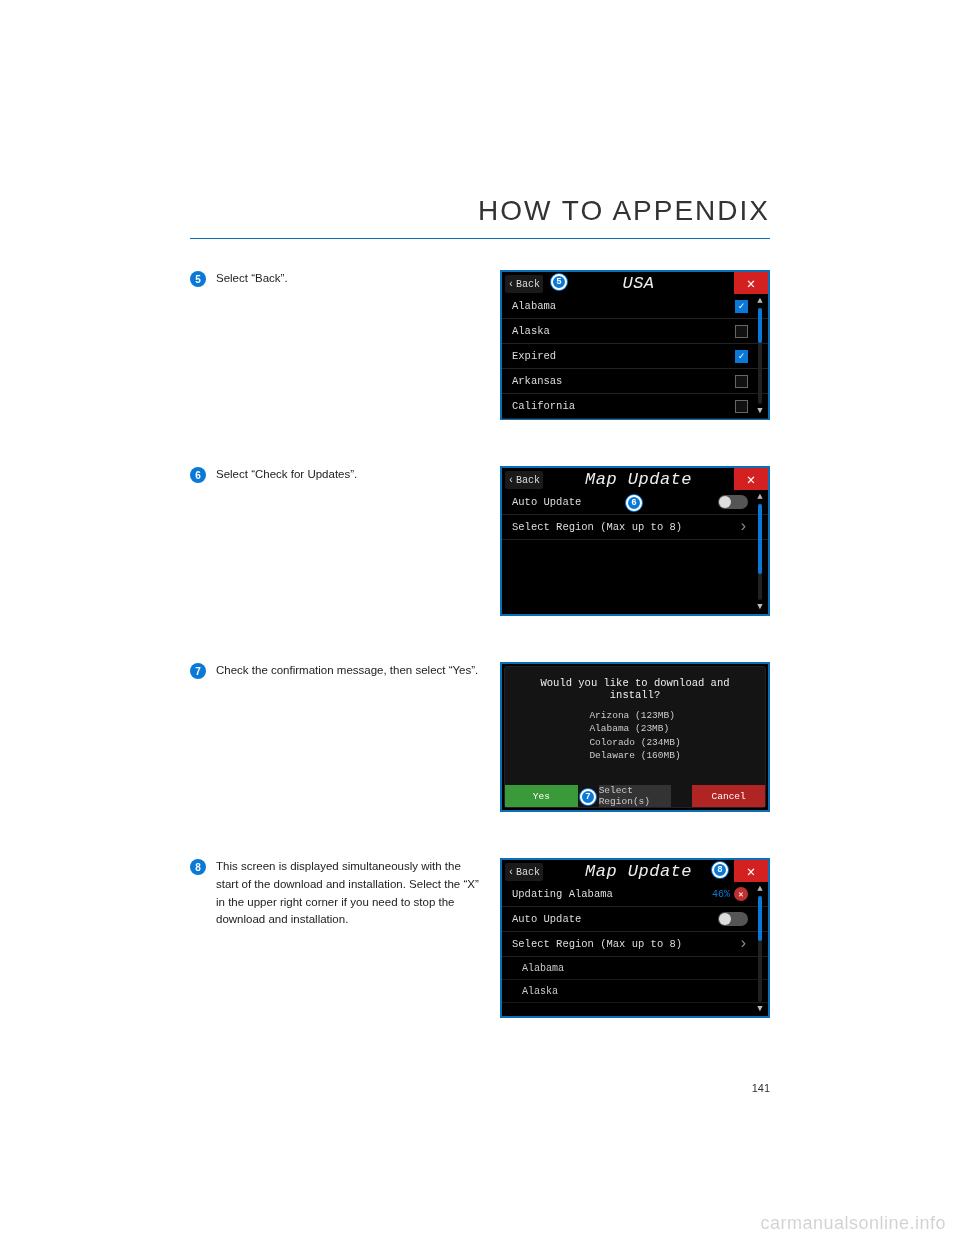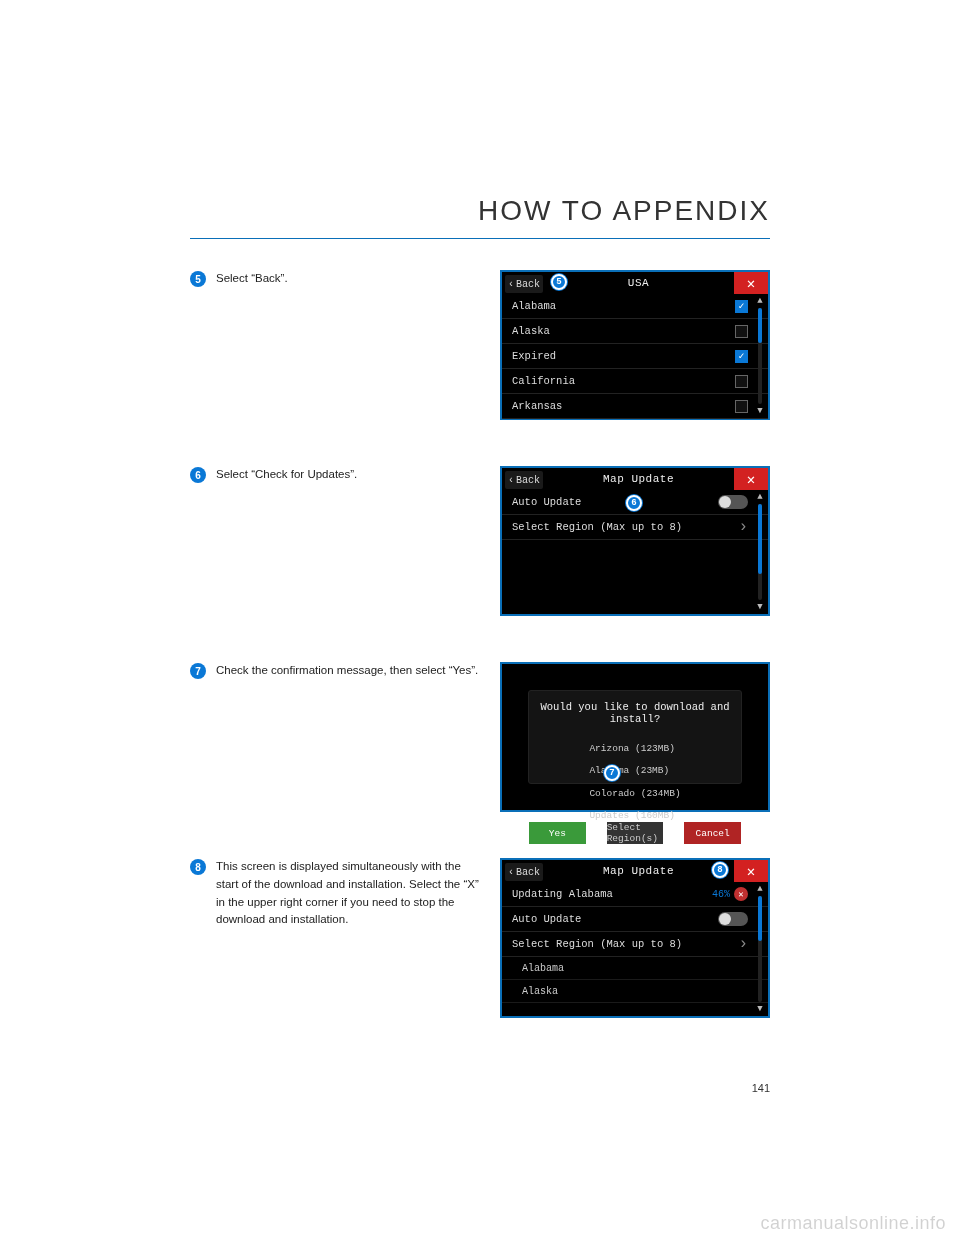--- a/index.html
+++ b/index.html
@@ -75,21 +75,21 @@
   }
   
   .hdr { display:flex; align-items:center; height:22px; }
   .back-btn {
     width:38px; height:18px; margin:2px 0 0 3px;
     background:#1a1a1a; color:#ddd; font-size:10px;
     display:flex; align-items:center; justify-content:center;
     border-radius:2px;
   }
   .back-btn::before { content:"‹"; margin-right:2px; font-size:10px; }
-  .hdr-title { flex:1; text-align:center; color:#eee; font-size:11px; letter-spacing:0.5px; }
+  .hdr-title { flex:1; text-align:center; color:#eee; font-size:17px; letter-spacing:0.5px;font-style:italic; }
   .close-x {
     width:34px; height:22px; background:#d32121; color:#fff;
     display:flex; align-items:center; justify-content:center; font-size:14px;
   }
   .scroll-col {
     position:absolute; right:2px; top:24px; bottom:2px; width:12px;
     display:flex; flex-direction:column; align-items:center;
   }
   .sc-arrow { color:#bbb; font-size:9px; height:10px; }
   .sc-track { flex:1; width:4px; background:#222; position:relative; border-radius:2px; margin:2px 0;}
@@ -112,28 +112,28 @@
   .toggle {
     margin-left:auto; width:30px; height:14px; border-radius:8px; background:#555; position:relative;
   }
   .toggle::after {
     content:""; position:absolute; left:1px; top:1px; width:12px; height:12px;
     background:#ddd; border-radius:50%;
   }
   .chev { margin-left:auto; color:#888; font-size:16px; }
   .sub-exp { color:#0a78d6; font-size:9px; margin-left:auto; }
   
-  .modal-bg { width:100%; height:100%; background:#000; padding:26px; }
+  .modal-bg { width:100%; height:100%; background:#000; padding:2px; }
   .modal {
     background:#141414; border:1px solid #222; height:100%; border-radius:3px;
     display:flex; flex-direction:column; padding:10px 10px 0 10px; position:relative;
   }
   .modal-q { color:#eee; font-size:10.5px; text-align:center; margin-bottom:8px; }
   .modal-cols { display:flex; gap:16px; justify-content:center; flex:1; }
-  .modal-col div { color:#ccc; font-size:9.5px; line-height:1.4; white-space:nowrap;margin-top:9px;}
+  .modal-col div { color:#ccc; font-size:9.5px; line-height:1.4; white-space:nowrap;}
   .modal-btns { display:flex; height:22px; margin:0 -10px;gap:21px; }
   .mb { flex:1; display:flex; align-items:center; justify-content:center; font-size:9.5px; }
   .mb.yes { background:#3a9a3a; color:#fff; }
   .mb.sel { background:#333; color:#ccc; }
   .mb.cancel { background:#b02424; color:#fff; }
   .pct { color:#0a78d6; font-size:10px; margin-left:auto; margin-right:4px;}
   .stop-x { width:14px; height:14px; border-radius:50%; background:#c03030; color:#fff; font-size:9px; display:flex; align-items:center; justify-content:center;}
   .subrow { height:23px; padding-left:20px; color:#ccc; font-size:10px; display:flex; align-items:center; border-bottom:1px solid #1a1a1a;}
   .page-num {
     position:absolute; bottom:148px; right:190px; font-size:11px; color:#333;
@@ -170,25 +170,25 @@
           </div>
         <div class="row">
             <span>Alaska</span>
             <span class="chk"></span>
           </div>
         <div class="row">
             <span>Expired</span>
             <span class="chk on">✓</span>
           </div>
         <div class="row">
+            <span>Arkansas</span>
+            <span class="chk"></span>
+          </div>
+        <div class="row">
             <span>California</span>
-            <span class="chk"></span>
-          </div>
-        <div class="row">
-            <span>Arkansas</span>
             <span class="chk"></span>
           </div>
       </div>
       <div class="scroll-col">
         <div class="sc-arrow">▲</div>
         <div class="sc-track">
             <div class="sc-thumb"></div>
           </div>
         <div class="sc-arrow">▼</div>
       </div>
@@ -232,21 +232,21 @@
     </div>
     <div class="screen" style="border-color:#0a6fb8;">
       <div class="modal-bg">
         <div class="modal">
           <div class="modal-q">Would you like to download and install?</div>
           <div class="modal-cols">
             <div class="modal-col">
               <div>Arizona (123MB)</div>
               <div>Alabama (23MB)</div>
               <div>Colorado (234MB)</div>
-              <div>Updates (160MB)</div>
+              <div>Delaware (160MB)</div>
             </div>
           </div>
           <div class="modal-btns">
             <div class="mb yes">Yes</div>
             <div class="mb sel">Select Region(s)</div>
             <div class="mb cancel">Cancel</div>
           </div>
           <div class="pill-dot" style="bottom:2px; left:75px;">7</div>
         </div>
       </div>

